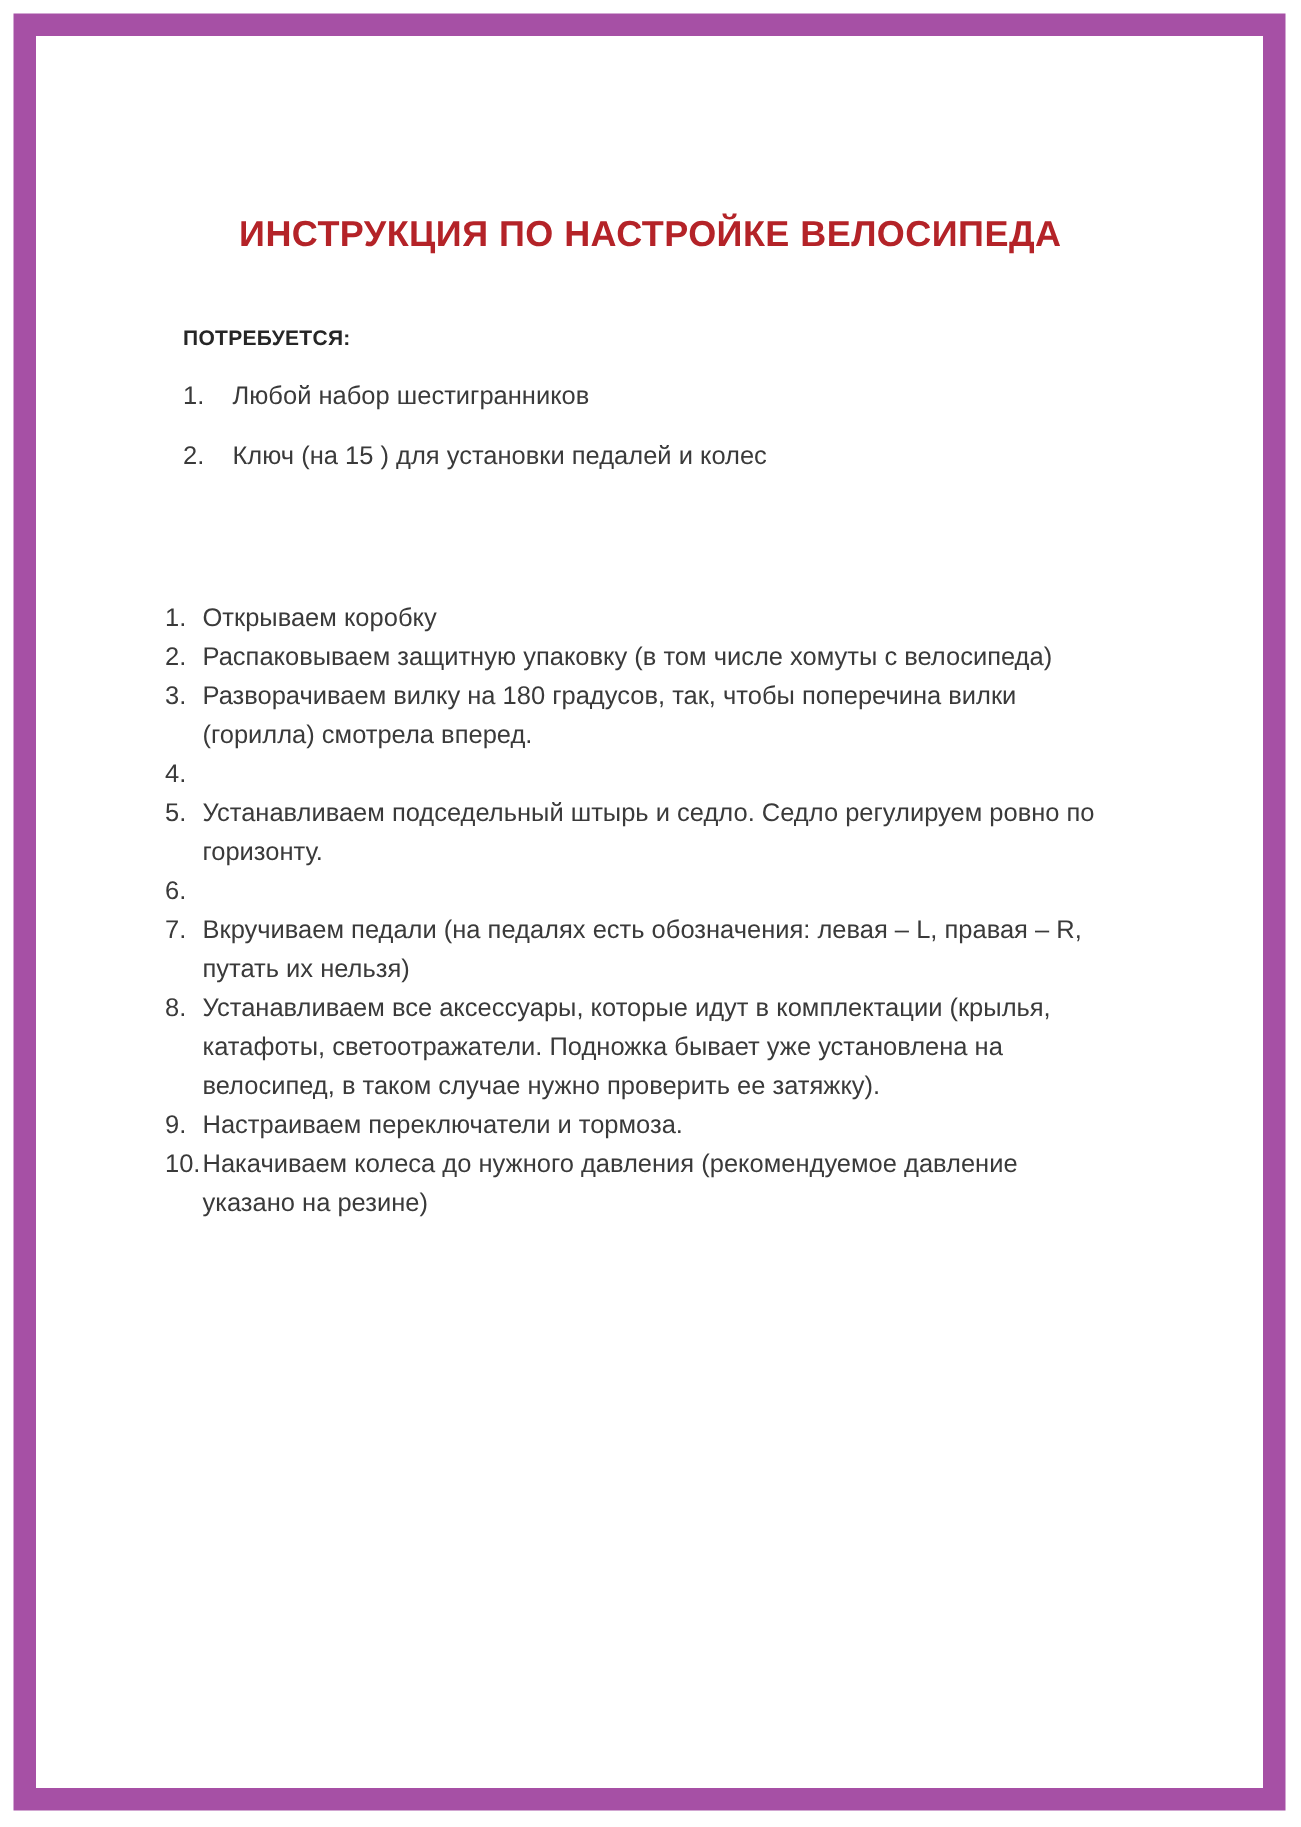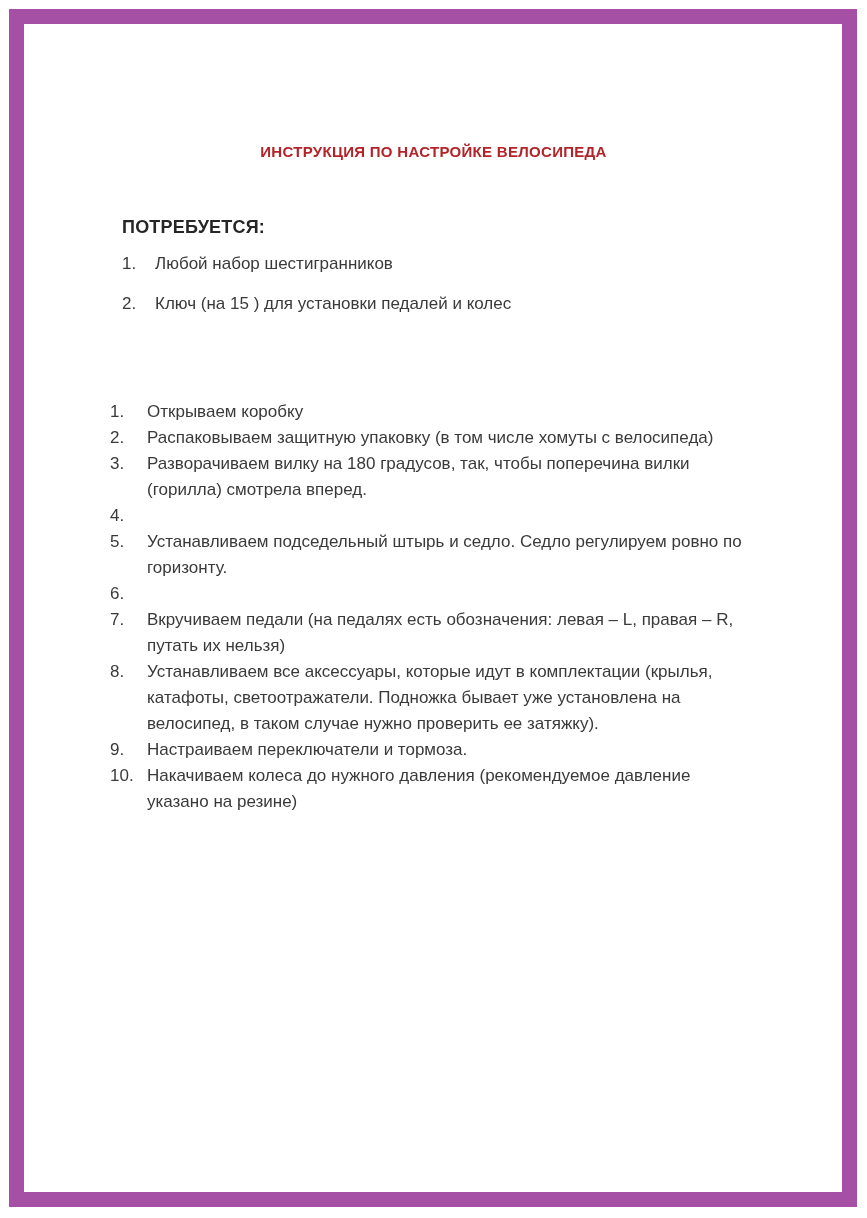--- a/index.html
+++ b/index.html
@@ -24,30 +24,30 @@
     bottom: 11px;
     border: 15px solid #a650a5;
     pointer-events: none;
   }
   .doc-title {
     position: absolute;
     top: 143px;
     left: 0;
     width: 100%;
     text-align: center;
-    font-size: 15px;
+    font-size: 24px;
     font-weight: bold;
     letter-spacing: 0.3px;
     color: #b42328;
   }
   .required-heading {
     position: absolute;
     top: 217px;
     left: 122px;
-    font-size: 18px;
+    font-size: 14px;
     font-weight: bold;
     color: #262626;
     letter-spacing: 0.2px;
   }
   .tools-list {
     position: absolute;
     top: 253px;
     left: 122px;
     width: 620px;
     display: flex;
@@ -71,21 +71,20 @@
     line-height: 26px;
   }
   .steps-list .li {
     display: flex;
   }
   .steps-list .num {
     flex: 0 0 25px;
   }
   .steps-list .txt {
     white-space: pre-line;
-    margin-left: 12px;
   }
 </style>
 </head>
 <body>
 
 <div class="page">
   <div class="frame"></div>
 
   <div class="doc-title">ИНСТРУКЦИЯ ПО НАСТРОЙКЕ ВЕЛОСИПЕДА</div>
 

